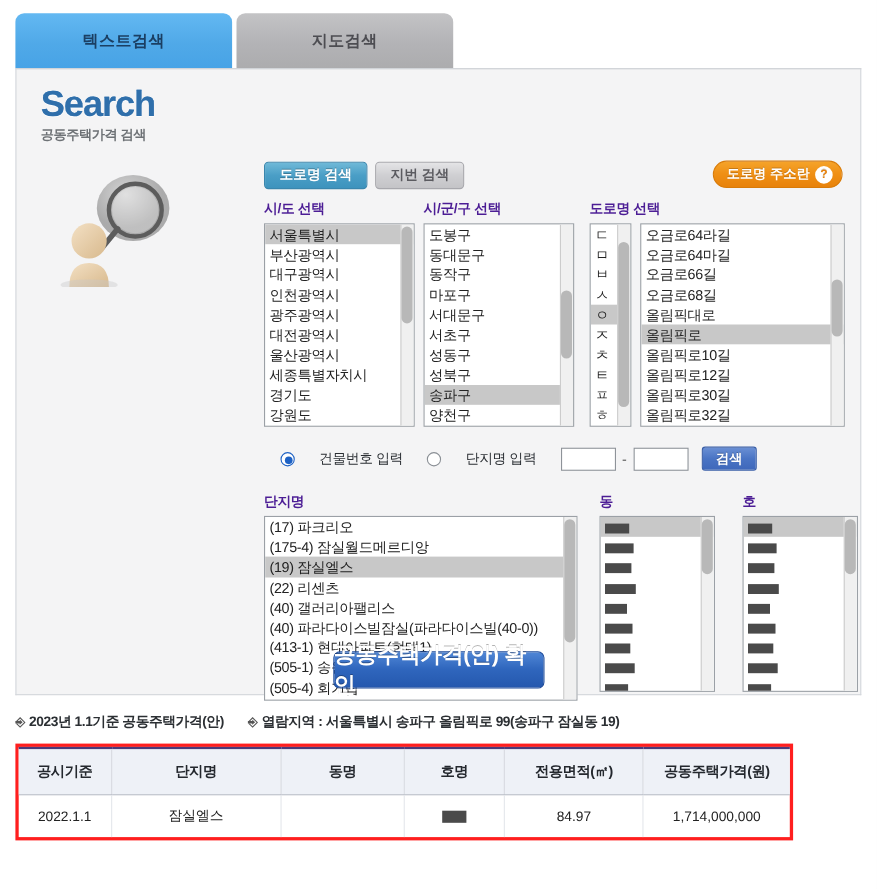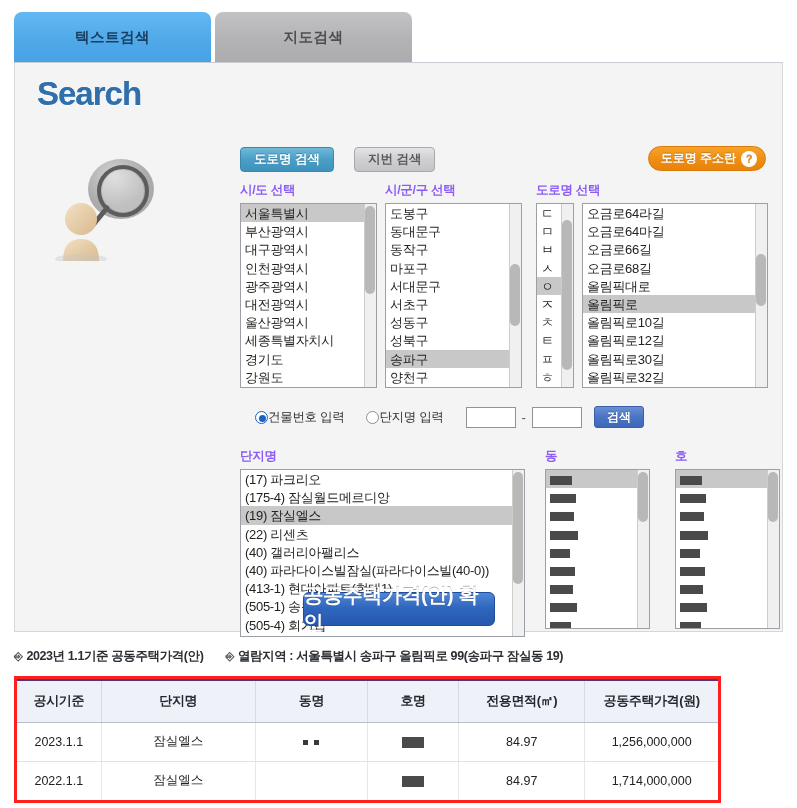--- a/index.html
+++ b/index.html
@@ -41,21 +41,21 @@
   .logo-text {
     font-size: 33px; font-weight: bold; letter-spacing:-1px;
     background: linear-gradient(to bottom, #5a9fd6 0%, #2e6ca8 55%, #1f5c96 100%);
     -webkit-background-clip: text; background-clip: text; color: #2f6fab;
     text-shadow: 0 1px 0 rgba(255,255,255,.8);
   }
   .logo-sub { font-size: 12px; color:#6e7276; margin-top:1px; letter-spacing:-.4px; font-weight:bold; }
   .logo-art { position:absolute; left:28px; top:88px; width:150px; height:110px; }
 
   
-  .mode-row { position:absolute; left:225px; top:84px; display:flex; gap:20px; }
+  .mode-row { position:absolute; left:225px; top:84px; display:flex; gap:7px; }
   .mbtn {
     height:25px; padding:0 13px; border-radius:4px; font-size:12.5px; font-weight:bold;
     display:flex; align-items:center; justify-content:center; cursor:pointer;
     border:1px solid #9aa1a8;
   }
   .mbtn.on {
     background: linear-gradient(to bottom,#6fb9d8 0%, #4a9ec6 50%, #3d93bd 100%);
     color:#fff; border-color:#3a86ad; text-shadow:0 -1px 0 rgba(0,0,0,.25);
   }
   .mbtn.off {
@@ -70,41 +70,41 @@
     border:1px solid #d87b09; border-radius:13px;
     display:flex; align-items:center; gap:5px; cursor:pointer;
     color:#fff; font-size:12px; font-weight:bold; text-shadow:0 -1px 0 rgba(0,0,0,.2);
   }
   .help-q {
     width:16px; height:16px; border-radius:50%; background:#fff; color:#e8820b;
     font-size:11px; font-weight:bold; display:flex; align-items:center; justify-content:center;
   }
 
   
-  .lbl { font-size:12.5px; font-weight:bold; color:#8b5cf6; margin-bottom:4px; letter-spacing:-.3px; }
+  .lbl { font-size:12.5px; font-weight:bold; color:#4c1d95; margin-bottom:4px; letter-spacing:-.3px; }
   .listbox {
     background:#fff; border:1px solid #9ba0a6; overflow:hidden; position:relative;
   }
   .litem {
     font-size:13px; color:#222; padding:1px 4px; line-height:18.2px; height:18.2px;
     white-space:nowrap; overflow:hidden; cursor:pointer; letter-spacing:-.3px;
   }
   .litem.sel { background:#c8c8c8; }
   .sbar { position:absolute; right:0; top:0; width:12px; height:100%; background:#f0f0f0; border-left:1px solid #ccc; }
   .sthumb { position:absolute; right:1px; width:10px; background:#b8b8b8; border-radius:5px; }
 
   .sido-wrap { position:absolute; left:225px; top:119px; width:137px; }
   .sigun-wrap { position:absolute; left:370px; top:119px; width:137px; }
   .road-wrap { position:absolute; left:521px; top:119px; width:232px; }
   .cons-box { position:absolute; left:0; top:21px; width:38px; height:185px; }
   .road-box { position:absolute; left:46px; top:21px; width:186px; height:185px; }
 
   
   .radio-row { position:absolute; left:240px; top:343px; display:flex; align-items:center; gap:0; }
-  .radio { display:flex; align-items:center; gap:0; cursor:pointer; margin-right:22px; }
+  .radio { display:flex; align-items:center; gap:22px; cursor:pointer; margin-right:22px; }
   .rdot { width:13px; height:13px; border-radius:50%; border:1px solid #8a8f95; background:#fff; position:relative; }
   .rdot.on { border-color:#1d61c4; }
   .rdot.on::after { content:''; position:absolute; left:3px; top:3px; width:7px; height:7px; border-radius:50%; background:#1d61c4; }
   .rtxt { font-size:12.5px; color:#2a2e33; letter-spacing:-.3px; }
   .tinput { width:50px; height:21px; border:1px solid #8e9399; background:#fff; }
   .dash { margin:0 6px; color:#555; font-size:13px; }
   .sbtn {
     margin-left:12px; height:22px; padding:0 12px; border-radius:3px;
     background: linear-gradient(to bottom,#6a8fd4 0%, #4a74c4 50%, #3f68bb 100%);
     border:1px solid #3a5fa8; color:#fff; font-size:12px; font-weight:bold;
@@ -162,20 +162,21 @@
     </div>
     <div class="tab inactive">
       <span>지도검색</span>
     </div>
   </div>
 
   <div class="panel">
 
     <div class="logo-wrap">
       <div class="logo-text">Search</div>
+      <div class="logo-sub">공동주택가격 검색</div>
     </div>
     <svg class="logo-art" viewBox="0 0 150 110">
       <defs>
         <radialGradient id="gsm" cx="40%" cy="30%">
           <stop offset="0%" stop-color="#bdbdbd"></stop>
             <stop offset="100%" stop-color="#6e6e6e"></stop>
         </radialGradient>
         <linearGradient id="gw" x1="0" y1="0" x2="1" y2="1">
           <stop offset="0%" stop-color="#f3e0c4"></stop>
             <stop offset="100%" stop-color="#d8b98d"></stop>
@@ -384,28 +385,20 @@
           <th style="width:12%">공시기준</th>
           <th style="width:22%">단지명</th>
           <th style="width:16%">동명</th>
           <th style="width:13%">호명</th>
           <th style="width:18%">전용면적(㎡)</th>
           <th style="width:19%">공동주택가격(원)</th>
         </tr>
       </thead>
       <tbody id="tbl-body">
           <tr>
-            <td>2023.1.1</td>
-            <td>잠실엘스</td>
-            <td><span class="dot2"></span><span class="dot2"></span></td>
-            <td><span class="redact" style="width:22px;height:11px;"></span></td>
-            <td>84.97</td>
-            <td>1,256,000,000</td>
-          </tr>
-          <tr>
             <td>2022.1.1</td>
             <td>잠실엘스</td>
             <td></td>
             <td><span class="redact" style="width:22px;height:11px;"></span></td>
             <td>84.97</td>
             <td>1,714,000,000</td>
           </tr>
         </tbody>
     </table>
   </div>

